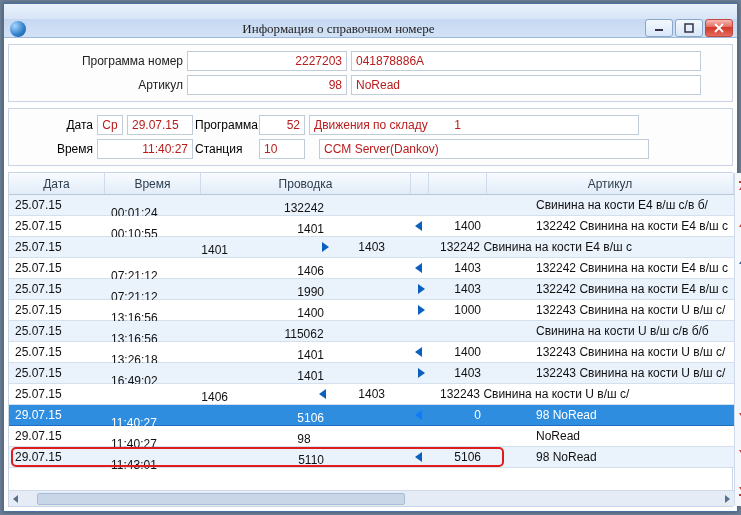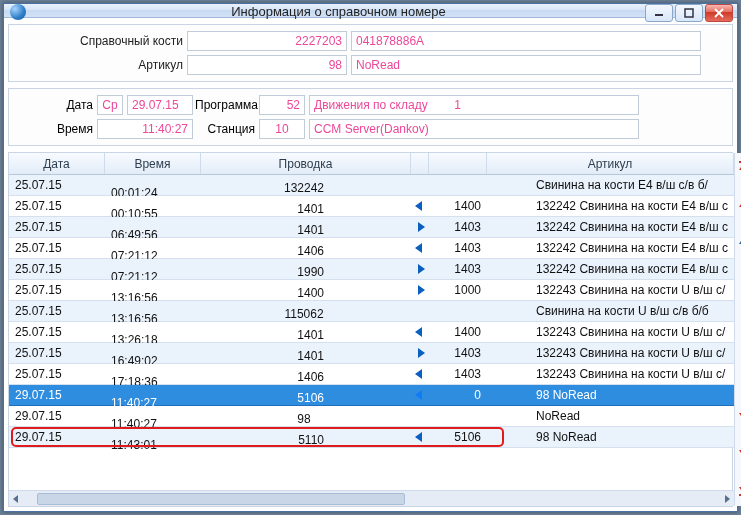--- a/index.html
+++ b/index.html
@@ -16,26 +16,27 @@
     position: absolute;
     left: 3px; top: 3px;
     width: 735px; height: 509px;
     background: #fff;
     border: 1px solid #4b71a0;
     box-shadow: 0 0 4px rgba(0,0,0,.4);
     display: flex;
     flex-direction: column;
   }
   .titlebar {
-    height: 14px;
+    height: 34px;
     background: linear-gradient(#e9f1fb, #d7e5f7 45%, #c6d9f2 46%, #d2e2f6);
     border-bottom: 1px solid #9fb9da;
     display: flex;
-    align-items: flex-start;
+    align-items: flex-end;
     padding: 0 4px 0 6px;
+    font-family: Liberation Serif, serif;
   }
   .app-icon {
     width: 16px; height: 16px;
     border-radius: 50%;
     background: radial-gradient(circle at 30% 30%, #a7d6ff, #2c7cc7 60%, #1a5a96);
     margin-right: 6px;
   }
   .title-text {
     flex: 1;
     text-align: center;
@@ -69,33 +70,33 @@
   .panel .row { display: flex; align-items: center; margin-bottom: 4px; }
   .panel .row:last-child { margin-bottom: 0; }
   .lbl { text-align: right; color: #222; padding-right: 4px; }
   .lbl1 { width: 170px; }
   .fld {
     background: #fff;
     border: 1px solid #c1ccd9;
     height: 20px;
     line-height: 18px;
     padding: 0 4px;
-    color: #ec4899;
+    color: #b91c1c;
   }
   .fld.num { text-align: right; }
   .fld.ro { background: #fff; }
 
   .panel2 .row { margin-bottom: 4px; }
   .panel2 .lblA { width: 80px; text-align: right; padding-right:4px; }
-  .panel2 .lblB { width: 64px; text-align: right; padding-right:4px; margin-left: 2px; }
+  .panel2 .lblB { width: 64px; text-align: left; padding-right:4px; margin-left: 2px; }
   .fDow { width: 26px; text-align: center; }
   .fDate { width: 66px; }
   .fTime { width: 66px; text-align: right; }
   .fProg { width: 46px; text-align: right; }
-  .fStation { width: 46px; text-align: center; }
+  .fStation { width: 46px; text-align: left; }
   .fDesc { flex:1; max-width: 330px; }
 
   .grid-area {
     flex: 1;
     display: flex;
     border: 1px solid #c9d5e4;
     min-height: 0;
   }
   .grid-main {
     flex: 1;
@@ -223,21 +224,21 @@
             <line x1="9" y1="1" x2="1" y2="9" stroke="#fff" stroke-width="1.8"></line>
           </svg>
       </div>
     </div>
   </div>
 
   <div class="content">
 
     <div class="panel">
       <div class="row">
-        <div class="lbl lbl1">Справочный кости</div>
+        <div class="lbl lbl1">Программа номер</div>
         <div class="fld num ro" style="width:160px">2227203</div>
         <div class="fld ro" style="flex:1; margin-left:4px; max-width:350px">041878886A</div>
       </div>
       <div class="row">
         <div class="lbl lbl1">Артикул</div>
         <div class="fld num ro" style="width:160px">98</div>
         <div class="fld ro" style="flex:1; margin-left:4px; max-width:350px">NoRead</div>
       </div>
     </div>
 
@@ -250,21 +251,21 @@
         <div class="fld fProg">52</div>
         <div class="fld fDesc" style="margin-left:4px">
           <span>Движения по складу</span>&nbsp;&nbsp;&nbsp;&nbsp;&nbsp;&nbsp;&nbsp;&nbsp;<span>1</span>
         </div>
       </div>
       <div class="row">
         <div class="lblA">Время</div>
         <div class="fld fTime" style="width:96px">11:40:27</div>
         <div class="lblB">Станция</div>
         <div class="fld fStation">10</div>
-        <div class="fld fDesc" style="margin-left:4px">CCM Server(Dankov)</div>
+        <div class="fld fDesc" style="margin-left:14px">CCM Server(Dankov)</div>
       </div>
     </div>
 
     <div class="grid-area">
       <div class="grid-main">
         <div class="grid-header">
           <div class="hcell col-date">Дата</div>
           <div class="hcell col-time">Время</div>
           <div class="hcell col-prov">Проводка</div>
           <div class="hcell col-arrow"></div>
@@ -293,21 +294,20 @@
               <div class="cell col-arrow">
                 <svg class="arrow-svg" viewBox="0 0 12 12">
                   <polygon points="8,1 8,11 1,6" fill="#0b5fbf"></polygon>
                 </svg>
               </div>
               <div class="cell col-dest">1400</div>
               <div class="cell col-art">132242 Свинина на кости E4 в/ш с</div>
             </div>
             <div class="row-tr alt">
               <div class="cell col-date">25.07.15</div>
-              <div class="cell col-time">06:49:56</div>
               <div class="cell col-prov">
                 <span class="prov-type">CK</span>
                 <span class="prov-num">1401</span>
               </div>
               <div class="cell col-arrow">
                 <svg class="arrow-svg" viewBox="0 0 12 12">
                   <polygon points="4,1 4,11 11,6" fill="#0b5fbf"></polygon>
                 </svg>
               </div>
               <div class="cell col-dest">1403</div>
@@ -394,21 +394,20 @@
               <div class="cell col-arrow">
                 <svg class="arrow-svg" viewBox="0 0 12 12">
                   <polygon points="4,1 4,11 11,6" fill="#0b5fbf"></polygon>
                 </svg>
               </div>
               <div class="cell col-dest">1403</div>
               <div class="cell col-art">132243 Свинина на кости U в/ш с/</div>
             </div>
             <div class="row-tr plain">
               <div class="cell col-date">25.07.15</div>
-              <div class="cell col-time">17:18:36</div>
               <div class="cell col-prov">
                 <span class="prov-type">CK</span>
                 <span class="prov-num">1406</span>
               </div>
               <div class="cell col-arrow">
                 <svg class="arrow-svg" viewBox="0 0 12 12">
                   <polygon points="8,1 8,11 1,6" fill="#0b5fbf"></polygon>
                 </svg>
               </div>
               <div class="cell col-dest">1403</div>

